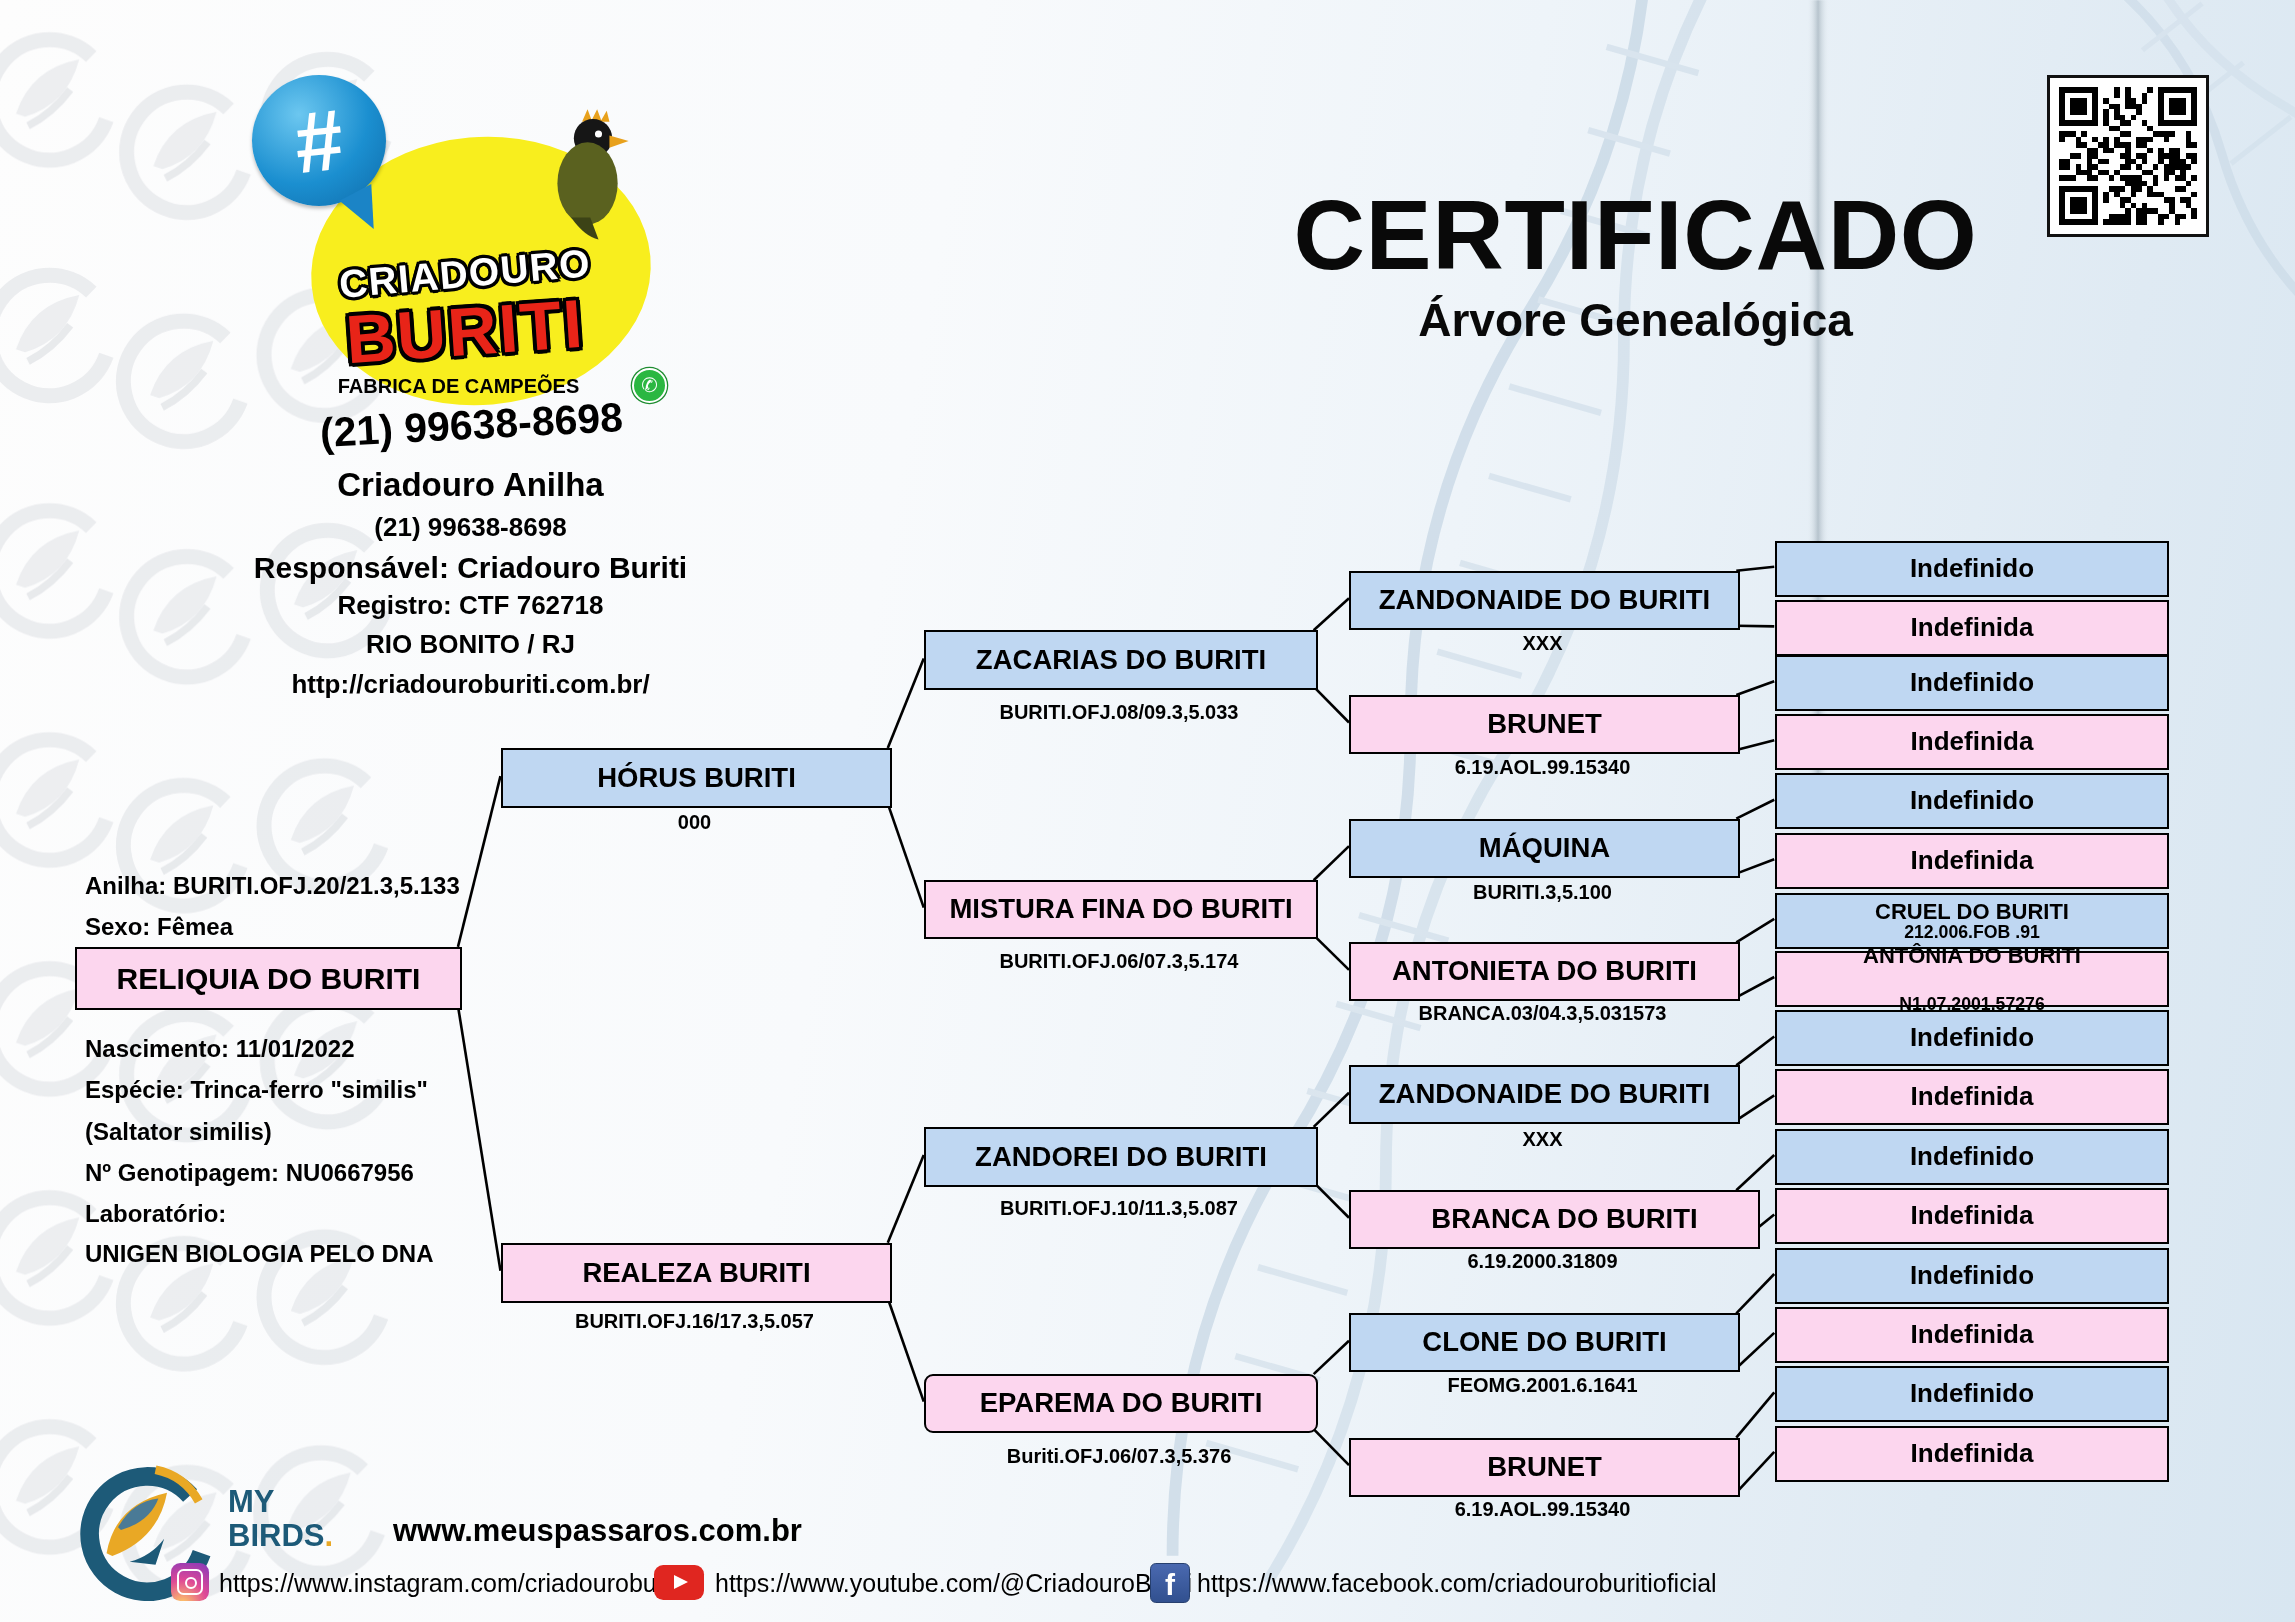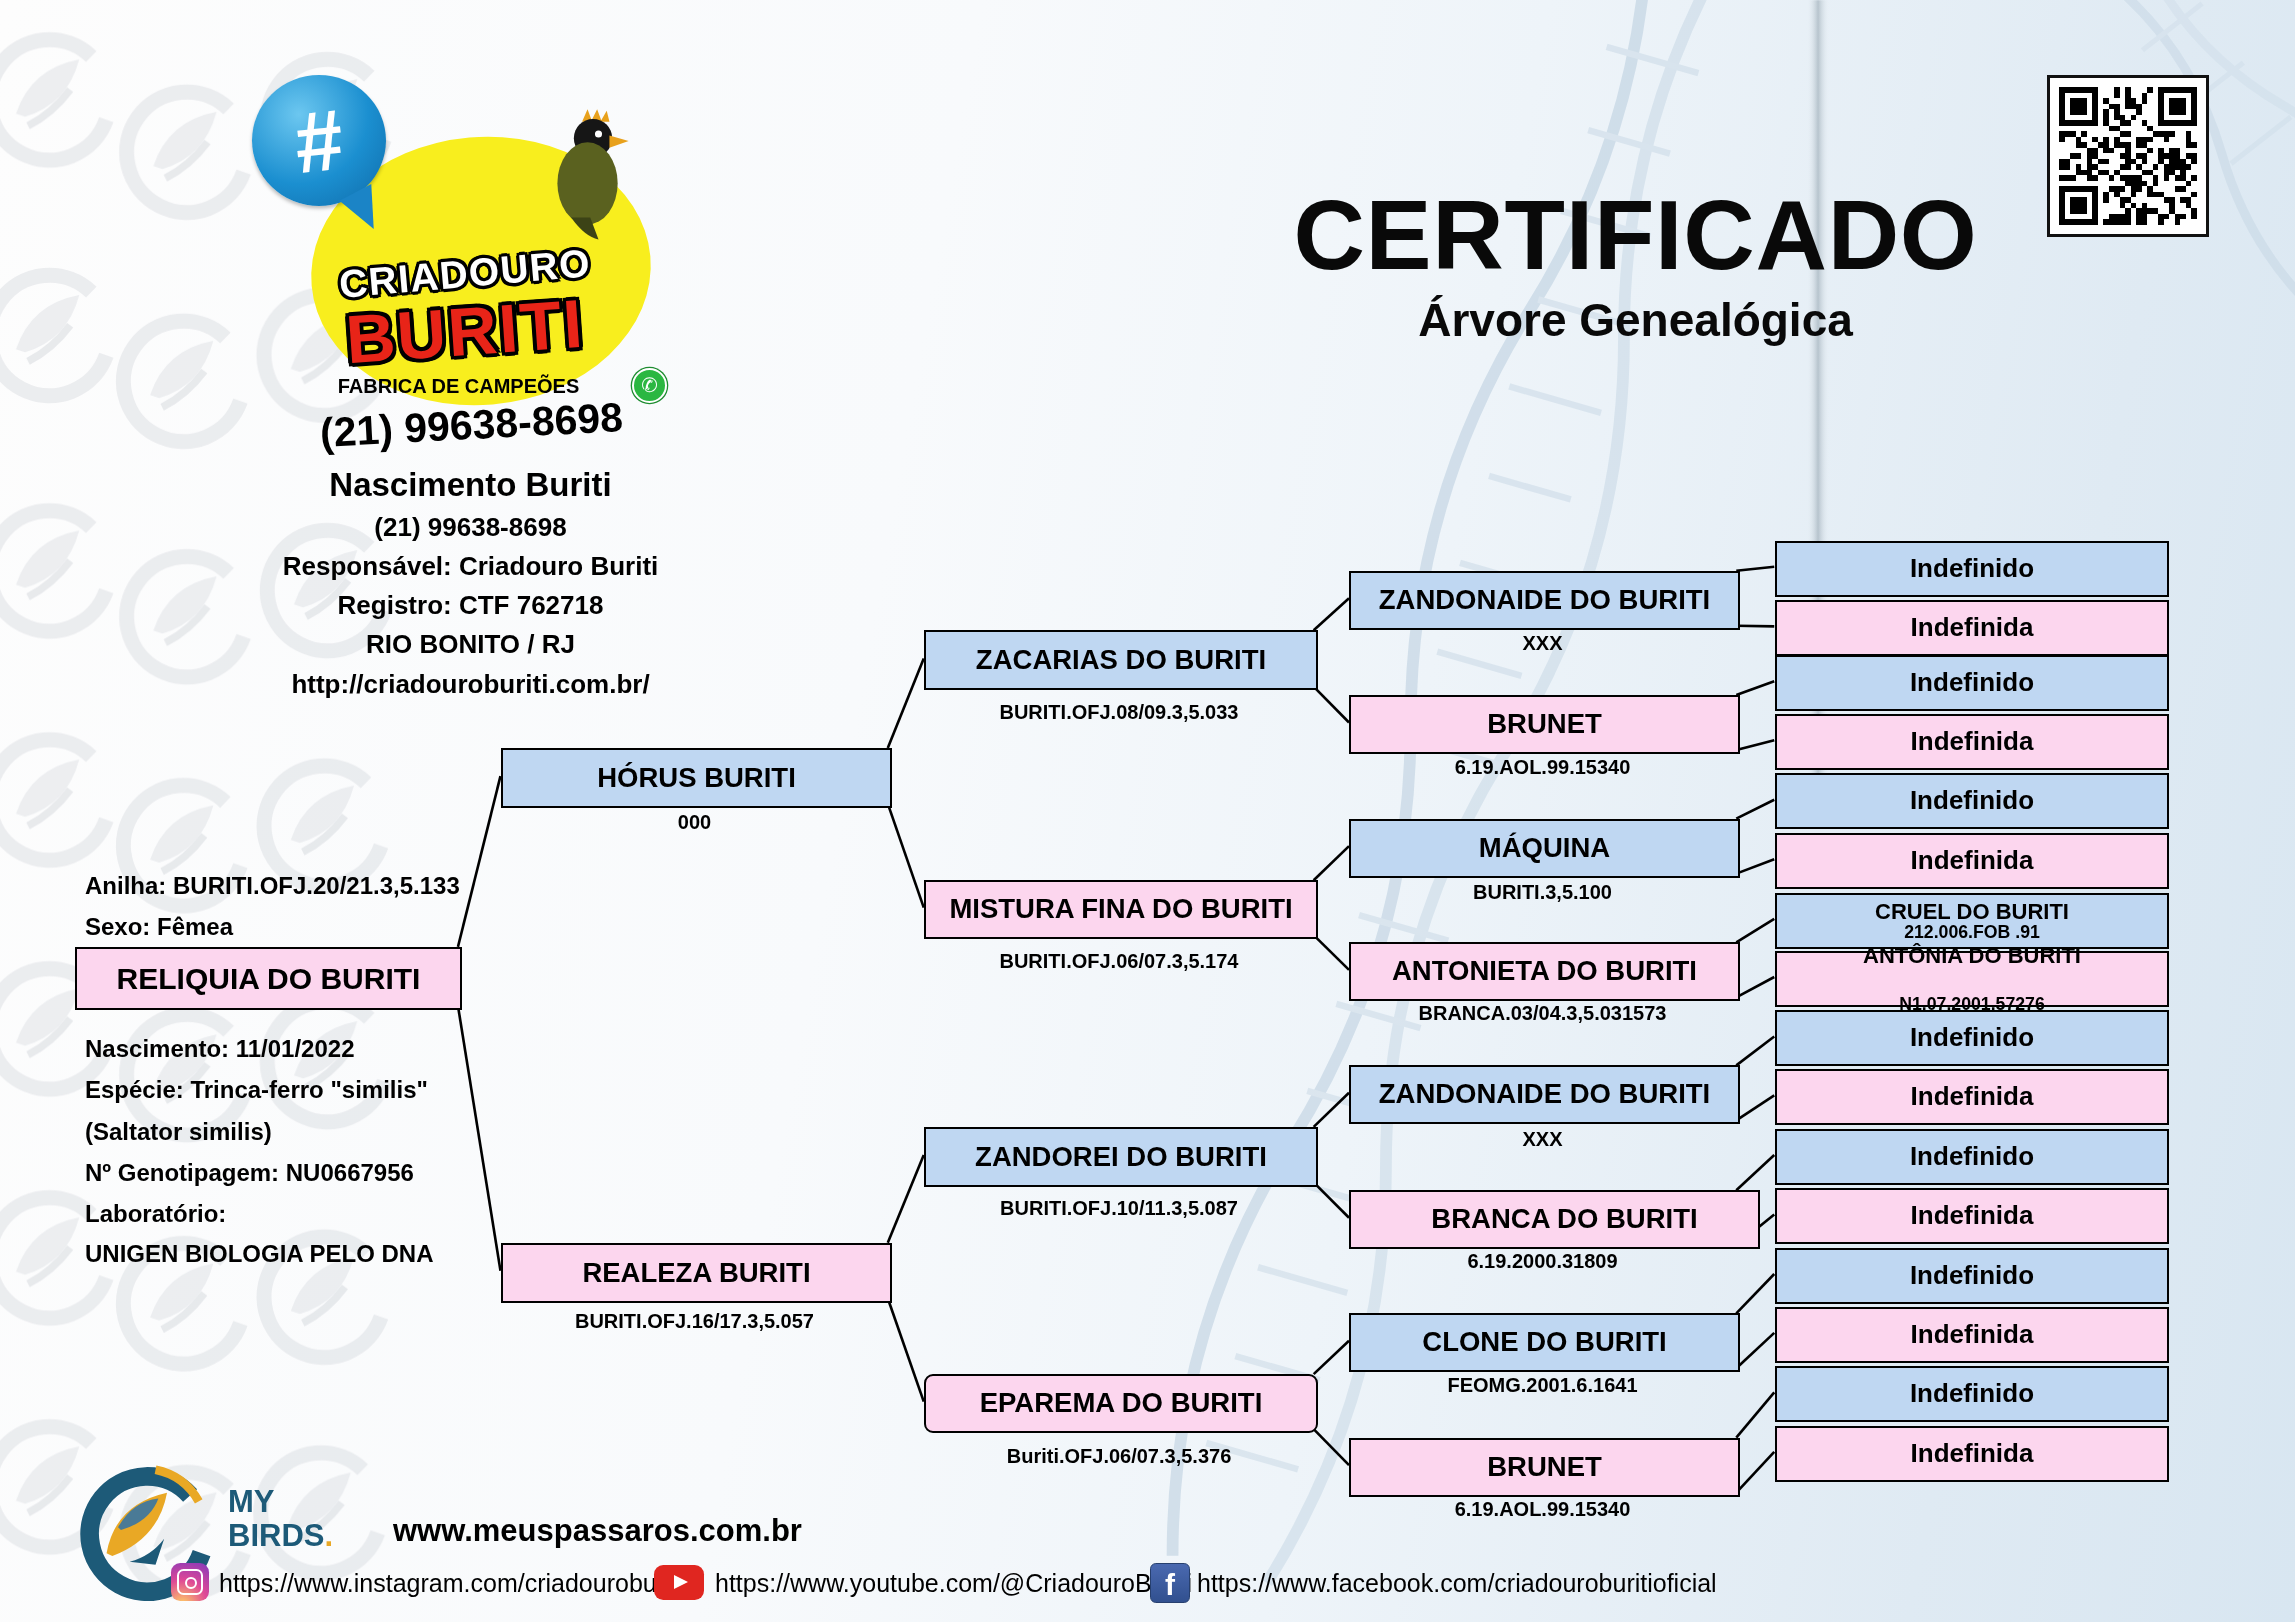--- a/index.html
+++ b/index.html
@@ -362,23 +362,23 @@
           <rect x="18" y="0" width="7" height="7"></rect>
           <rect x="19" y="1" width="5" height="5" fill="#fff"></rect>
           <rect x="20" y="2" width="3" height="3"></rect>
           <rect x="0" y="18" width="7" height="7"></rect>
           <rect x="1" y="19" width="5" height="5" fill="#fff"></rect>
           <rect x="2" y="20" width="3" height="3"></rect>
         </g>
       </svg>
   </div>
 
-  <div class="brandline" style="top:466px;font-size:33px;">Nascimento Buriti</div>
+  <div class="brandline" style="top:466px;font-size:33px;">Criadouro Anilha</div>
   <div class="brandline" style="top:512px;font-size:26px;">(21) 99638-8698</div>
-  <div class="brandline" style="top:551px;font-size:26px;">Responsável: Criadouro Buriti</div>
+  <div class="brandline" style="top:551px;font-size:30px;">Responsável: Criadouro Buriti</div>
   <div class="brandline" style="top:590px;font-size:26px;">Registro: CTF 762718</div>
   <div class="brandline" style="top:669px;font-size:26px;">http://criadouroburiti.com.br/</div>
   <div class="brandline" style="top:629px;font-size:26px;">RIO BONITO / RJ</div>
 
   <div class="info" style="top:872px;">Anilha: BURITI.OFJ.20/21.3,5.133</div>
   <div class="info" style="top:913px;">Sexo: Fêmea</div>
   <div class="info" style="top:1035px;">Nascimento: 11/01/2022</div>
   <div class="info" style="top:1076px;">Espécie: Trinca-ferro "similis"</div>
   <div class="info" style="top:1118px;">(Saltator similis)</div>
   <div class="info" style="top:1159px;">Nº Genotipagem: NU0667956</div>

